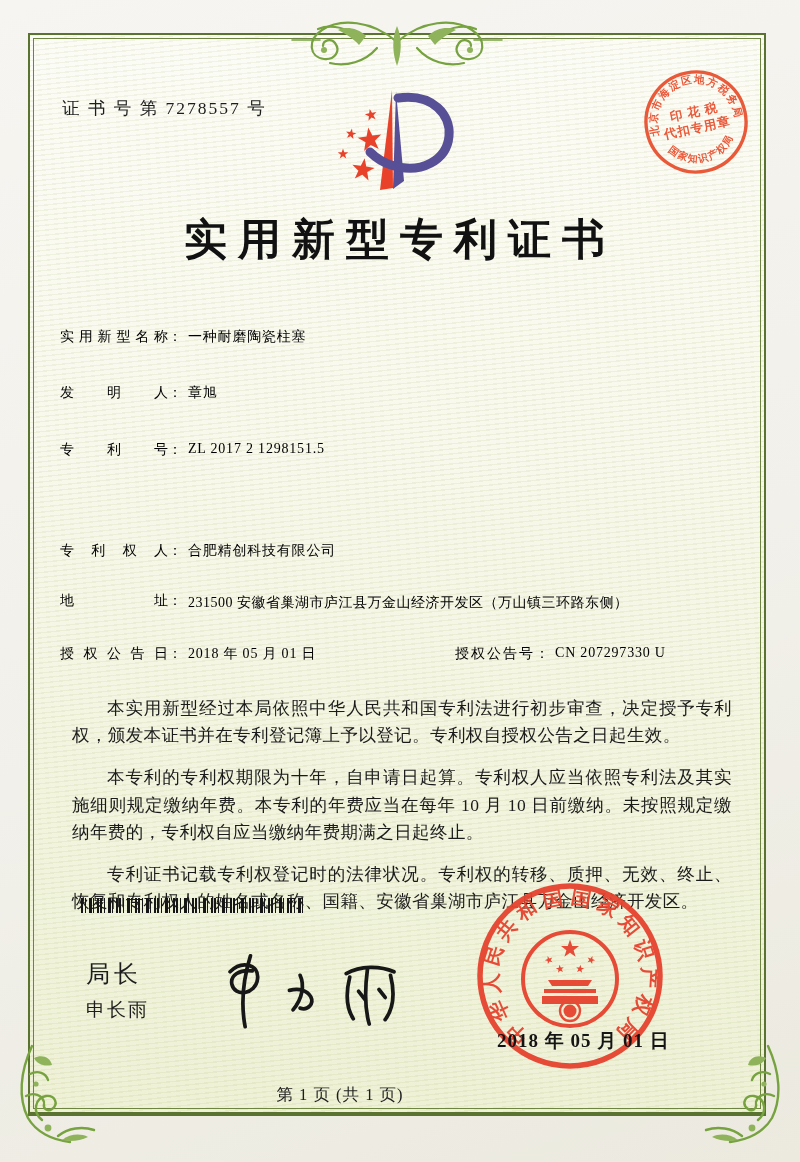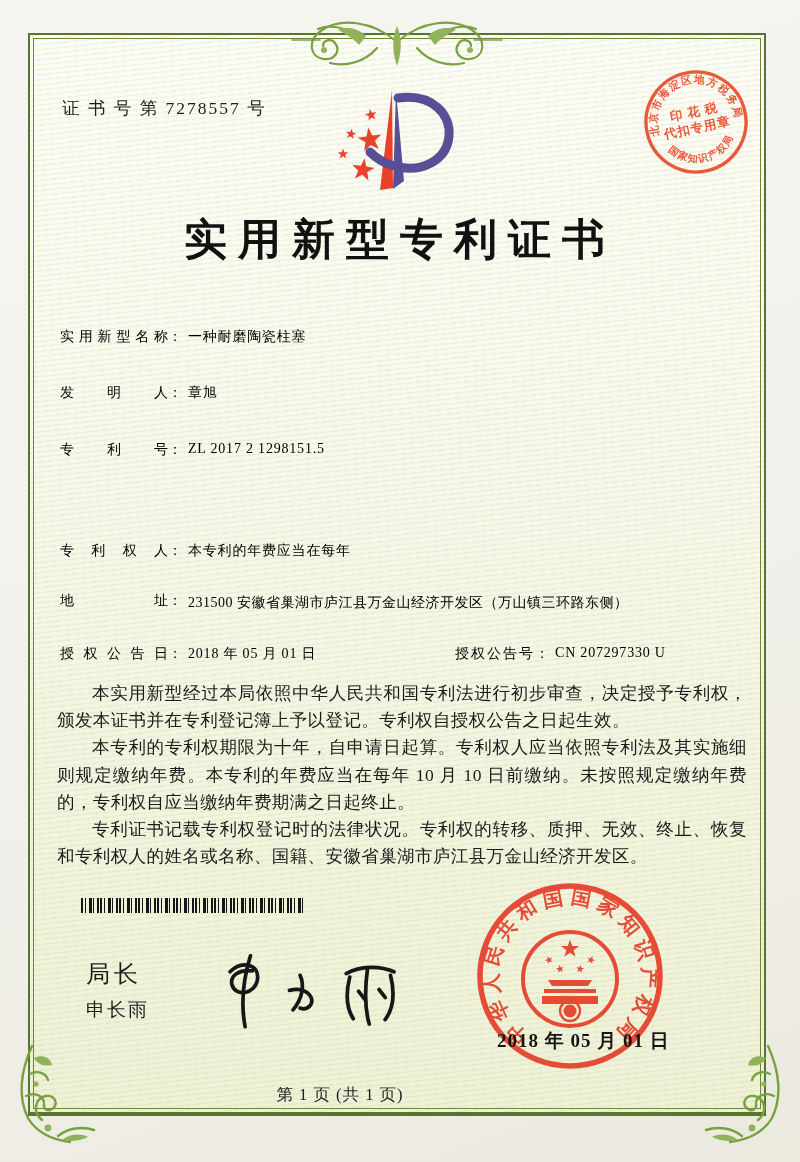--- a/index.html
+++ b/index.html
@@ -34,21 +34,21 @@
   
   .frow{position:absolute;left:60px;font-size:14px;white-space:nowrap;}
   .flabel{display:inline-block;width:108px;text-align:justify;text-align-last:justify;vertical-align:top;}
   .fcolon{display:inline-block;vertical-align:top;margin-right:6px;}
   .fvalue{display:inline-block;vertical-align:top;letter-spacing:0.8px;}
   .fvalue.wrap{white-space:normal;width:455px;line-height:22.5px;letter-spacing:0.5px;}
   .frow.right-col{left:455px;}
   .frow.right-col .flabel{width:auto;text-align-last:auto;letter-spacing:2px;}
   
   .paras{position:absolute;left:57px;top:680px;width:690px;}
-  .paras p{margin:0;font-size:17.5px;line-height:27.2px;text-indent:2em;text-align:justify;letter-spacing:0.4px;color:#1b1b1b;}
+  .paras p{margin:15px;font-size:17.5px;line-height:27.2px;text-indent:2em;text-align:justify;letter-spacing:0.4px;color:#1b1b1b;}
   
   .barcode{
     position:absolute;left:81px;top:898px;width:222px;height:15px;
     background:repeating-linear-gradient(90deg,
       #161616 0 2px, transparent 2px 4px,
       #161616 4px 5px, transparent 5px 8px,
       #161616 8px 11px, transparent 11px 12px,
       #161616 12px 13px, transparent 13px 16px,
       #161616 16px 18px, transparent 18px 19px);
   }
@@ -162,21 +162,21 @@
   <div class="frow" style="top:328px">
     <span class="flabel">实用新型名称</span><span class="fcolon">：</span><span class="fvalue">一种耐磨陶瓷柱塞</span>
   </div>
   <div class="frow" style="top:384px">
     <span class="flabel">发明人</span><span class="fcolon">：</span><span class="fvalue">章旭</span>
   </div>
   <div class="frow" style="top:441px">
     <span class="flabel">专利号</span><span class="fcolon">：</span><span class="fvalue">ZL 2017 2 1298151.5</span>
   </div>
   <div class="frow" style="top:542px">
-    <span class="flabel">专利权人</span><span class="fcolon">：</span><span class="fvalue">本专利的年费应当在每年</span>
+    <span class="flabel">专利权人</span><span class="fcolon">：</span><span class="fvalue">合肥精创科技有限公司</span>
   </div>
   <div class="frow" style="top:592px">
     <span class="flabel">地址</span><span class="fcolon">：</span><span class="fvalue wrap">231500 安徽省巢湖市庐江县万金山经济开发区（万山镇三环路东侧）</span>
   </div>
   <div class="frow" style="top:645px">
     <span class="flabel">授权公告日</span><span class="fcolon">：</span><span class="fvalue">2018 年 05 月 01 日</span>
   </div>
   <div class="frow right-col" style="top:645px">
     <span class="flabel">授权公告号</span><span class="fcolon">：</span><span class="fvalue">CN 207297330 U</span>
   </div>

